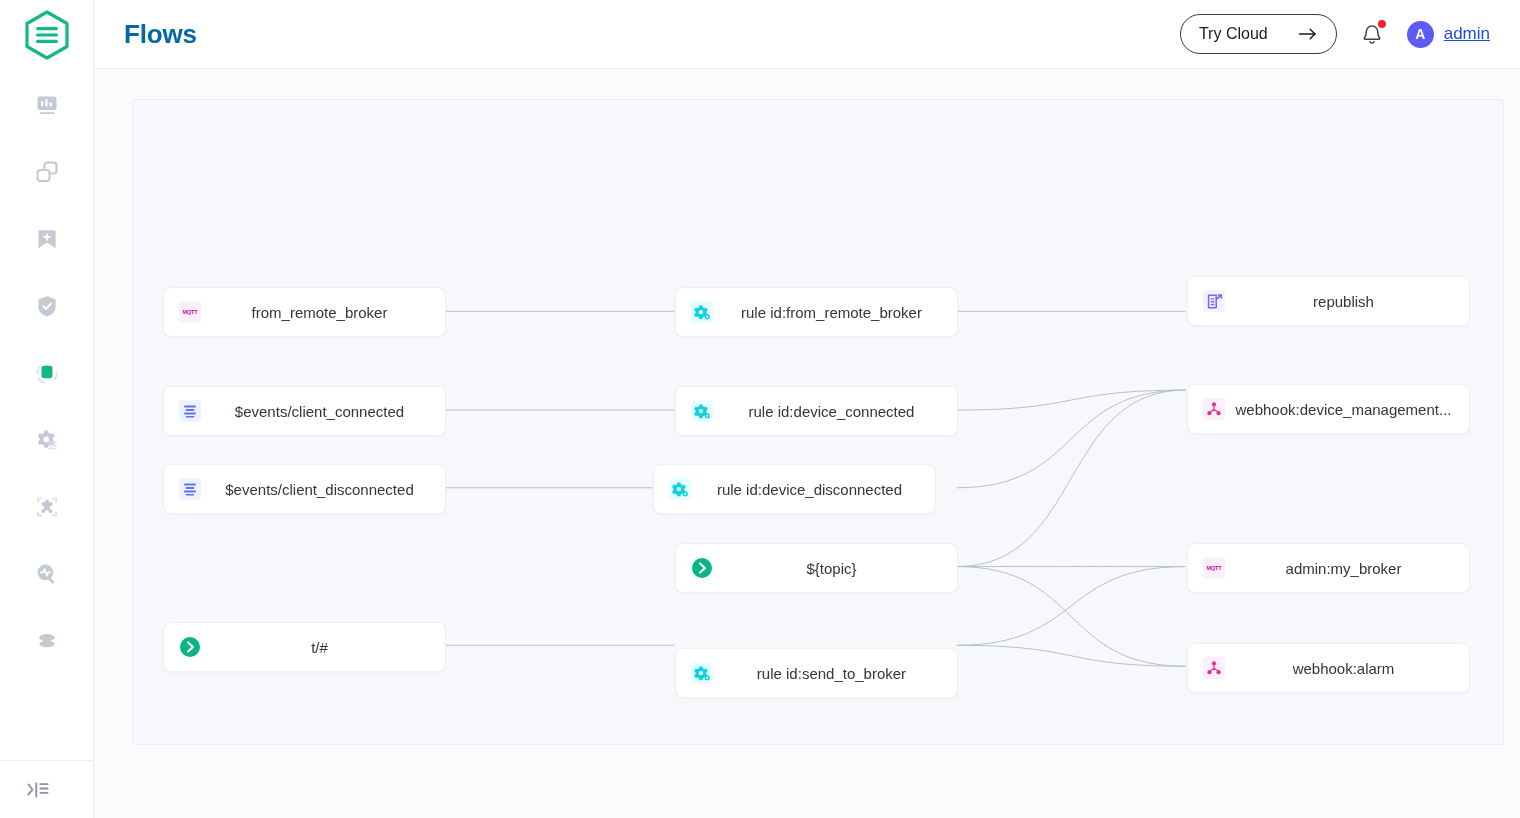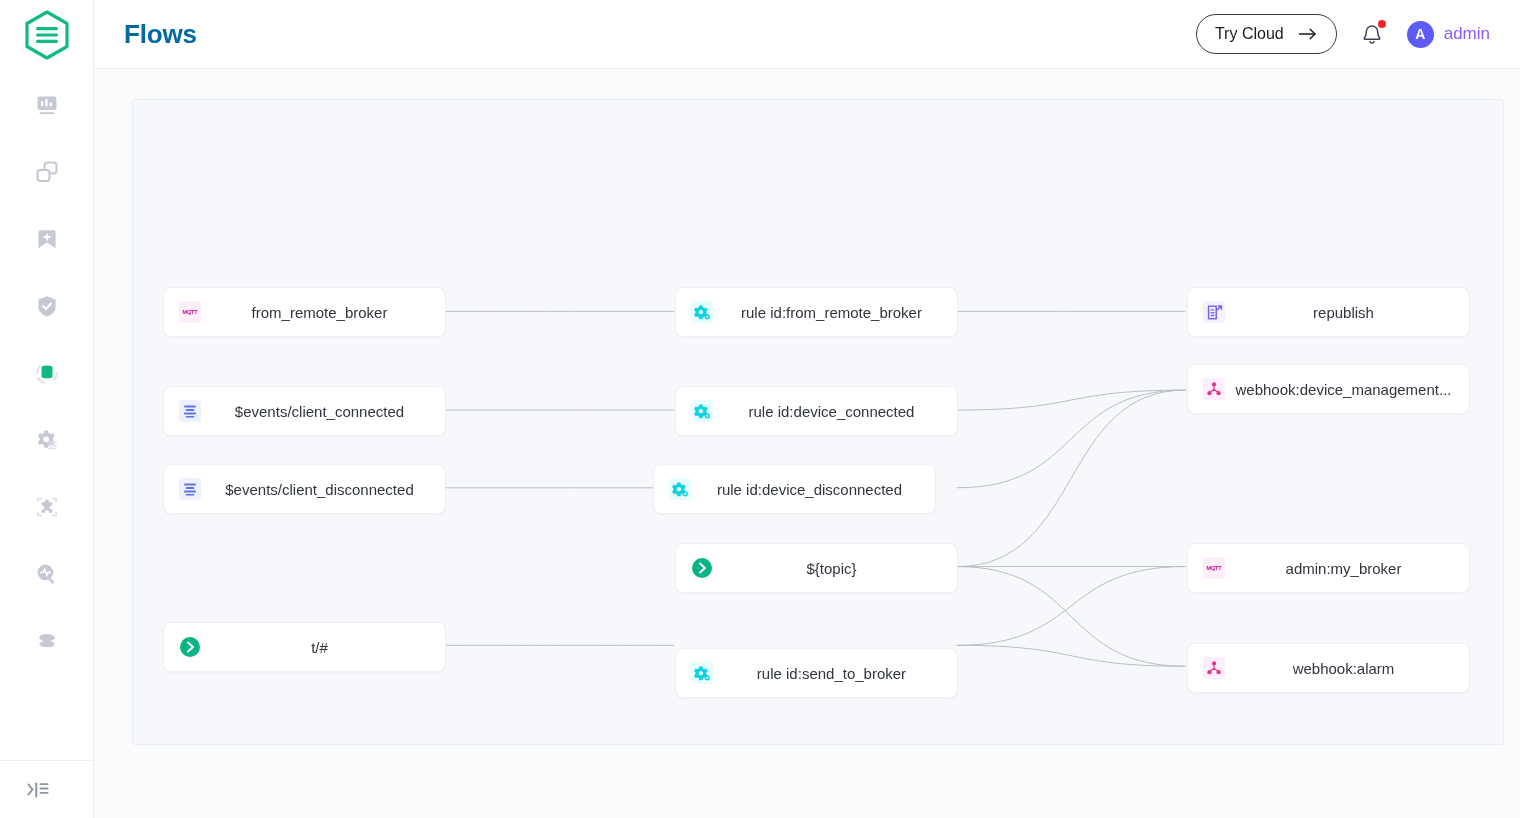--- a/index.html
+++ b/index.html
@@ -49,40 +49,40 @@
     display: flex; align-items: center;
     padding: 0 30px 0 30px;
     flex: 0 0 69px;
   }
   .page-title {
     font-size: 26px; font-weight: bold; color: #0369a1;
     letter-spacing: -0.2px;
   }
   .topbar-right { margin-left: auto; display: flex; align-items: center; gap: 22px; }
   .try-cloud {
-    display: inline-flex; align-items: center; gap: 14px;
+    display: inline-flex; align-items: center; gap: 30px;
     height: 40px; padding: 0 18px;
     border: 1px solid #3b3b3b; border-radius: 21px;
     background: #fff; color: #1a1a1a;
     font-size: 16px; cursor: pointer;
     font-family: "Liberation Sans", sans-serif;
   }
   .bell-wrap { position: relative; width: 26px; height: 26px; cursor: pointer; display:flex; align-items:center; justify-content:center;}
   .bell-dot {
     position: absolute; top: -1px; right: -1px;
     width: 8px; height: 8px; border-radius: 50%; background: #f5222d;
   }
   .user-wrap { display: flex; align-items: center; gap: 10px; cursor: pointer; }
   .avatar {
     width: 27px; height: 27px; border-radius: 50%;
     background: #5b5bf5; color: #fff;
     display: flex; align-items: center; justify-content: center;
     font-size: 14px; font-weight: bold;
   }
-  .user-name { font-size: 17px; color: #8b5cf6; }
+  .user-name { font-size: 17px; color: #1d4ed8; text-decoration: underline; }
 
   
   .canvas-outer { flex: 1 1 auto; position: relative; background:#fafbfd; }
   .canvas {
     position: absolute;
     left: 29px; top: 30px;
     width: 1372px; height: 646px;
     background: #f7f8fc;
     border: 1px solid #eaecf3;
     border-radius: 3px;
@@ -351,33 +351,33 @@
               <span class="nicon ic-rule">
                 <svg width="17" height="17" viewBox="0 0 17 17">
                   <path d="M5.4 1.4 h3 l0.45 1.9 l1.55 0.9 l1.85 -0.65 l1.5 2.6 l-1.4 1.3 v1.8 l1.4 1.3 l-1.5 2.6 l-1.85 -0.65 l-1.55 0.9 l-0.45 1.9 h-3 l-0.45 -1.9 l-1.55 -0.9 l-1.85 0.65 l-1.5 -2.6 l1.4 -1.3 v-1.8 l-1.4 -1.3 l1.5 -2.6 l1.85 0.65 l1.55 -0.9 z" fill="#0fd2e0"></path>
                   <circle cx="6.9" cy="8.2" r="2.1" fill="#eafdff"></circle>
                   <circle cx="13.3" cy="12.8" r="2.6" fill="#0fd2e0"></circle>
                   <circle cx="13.3" cy="12.8" r="1.15" fill="#eafdff"></circle>
                 </svg>
               </span>
               <span class="nlabel">rule id:send_to_broker</span>
             </div>
-            <div class="node" style="left: 1054px; top: 187px; width: 283px;">
+            <div class="node" style="left: 1054px; top: 176px; width: 283px;">
               <span class="nicon ic-republish">
                 <svg width="17" height="17" viewBox="0 0 17 17">
                   <path d="M2.6 2.2 h7.6 v12.6 h-7.6 z" fill="none" stroke="#7b68ee" stroke-width="1.6" stroke-linejoin="round"></path>
                   <rect x="4.5" y="5.2" width="4" height="1.4" rx="0.7" fill="#7b68ee"></rect>
                   <rect x="4.5" y="8" width="4" height="1.4" rx="0.7" fill="#7b68ee"></rect>
                   <rect x="4.5" y="10.8" width="4" height="1.4" rx="0.7" fill="#7b68ee"></rect>
                   <path d="M11.4 5.6 L15 2.2 M12.3 2.1 h3.1 v3.1" fill="none" stroke="#7b68ee" stroke-width="1.5" stroke-linecap="round" stroke-linejoin="round"></path>
                 </svg>
               </span>
               <span class="nlabel">republish</span>
             </div>
-            <div class="node" style="left: 1054px; top: 264px; width: 283px;">
+            <div class="node" style="left: 1054px; top: 284px; width: 283px;">
               <span class="nicon ic-webhook">
                 <svg width="16" height="16" viewBox="0 0 16 16">
                   <circle cx="8" cy="3.4" r="2.1" fill="#e0338e"></circle>
                   <circle cx="3.4" cy="12.2" r="2.1" fill="#e0338e"></circle>
                   <circle cx="12.6" cy="12.2" r="2.1" fill="#e0338e"></circle>
                   <path d="M8 5.5 L8 8.3 M8 8.3 L4.4 10.9 M8 8.3 L11.6 10.9" fill="none" stroke="#e0338e" stroke-width="1.2" stroke-linecap="round"></path>
                 </svg>
               </span>
               <span class="nlabel">webhook:device_management...</span>
             </div>

